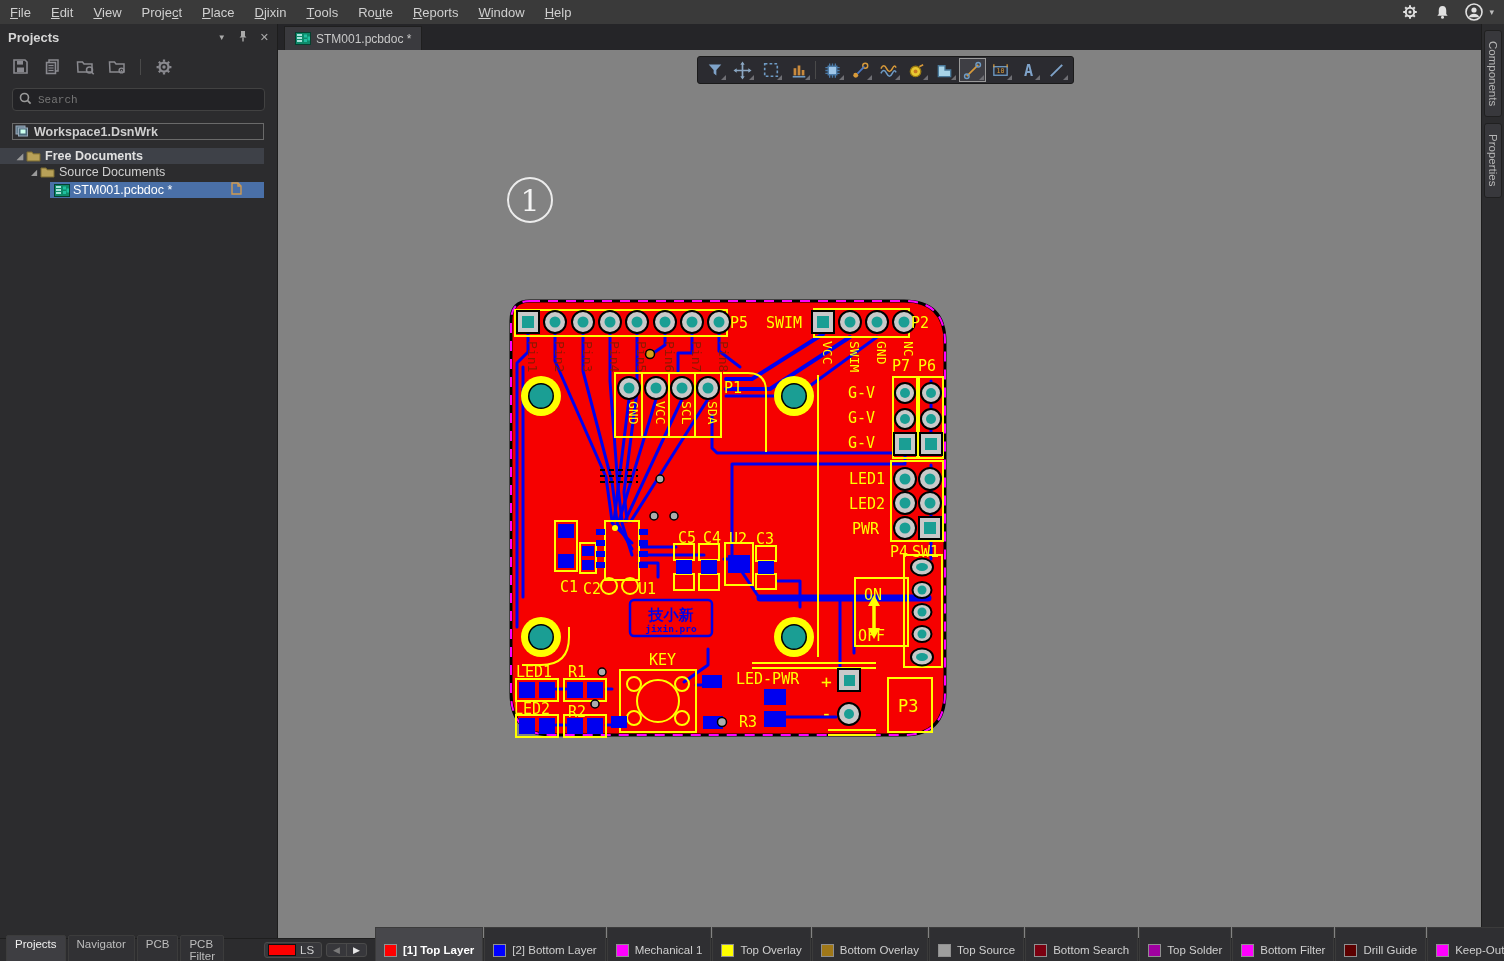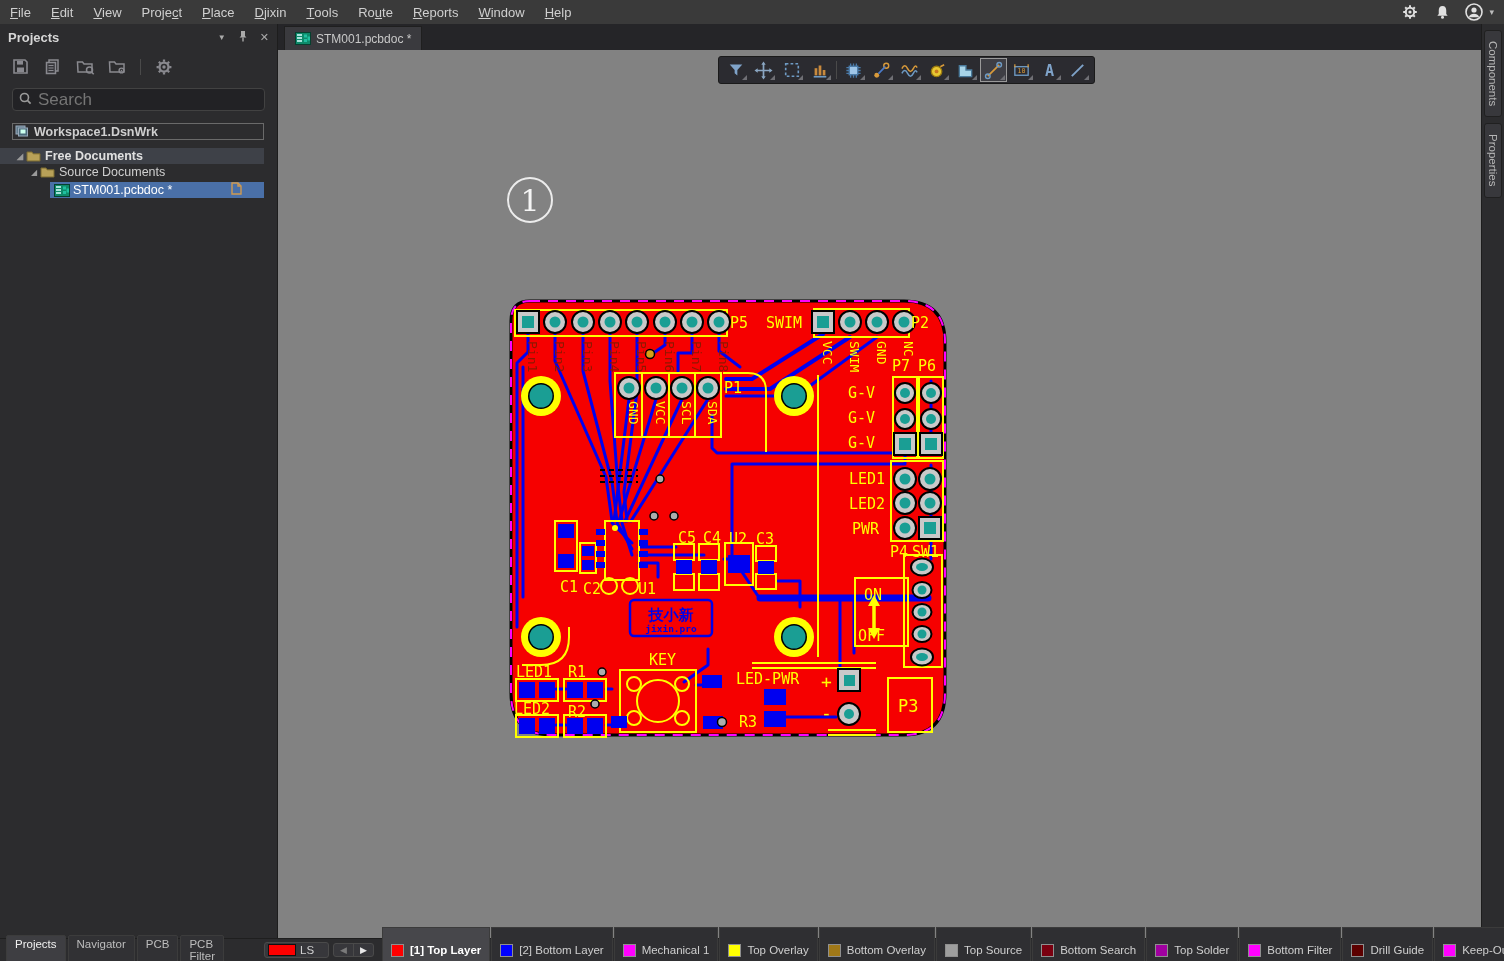--- a/index.html
+++ b/index.html
@@ -22,21 +22,21 @@
     background:#2c2c2e; border-right:1px solid #1d1d1d; z-index:20; }
   .panel-header { height:26px; display:flex; align-items:center; padding:0 8px; }
   .panel-title { color:#d6d6d6; font-size:13px; font-weight:bold; }
   .panel-header-icons { margin-left:auto; display:flex; gap:12px; color:#aaa; font-size:10px; align-items:center; }
   .panel-toolbar { height:34px; display:flex; align-items:center; gap:14px; padding:0 12px; }
   .ptool { width:18px; height:18px; opacity:.85; }
   .ptool-sep { width:1px; height:16px; background:#4a4a4a; }
   .searchbox { margin:4px 12px 10px 12px; height:23px; background:#222225;
     border:1px solid #424242; border-radius:4px; display:flex; align-items:center; padding:0 6px; }
   .searchbox input { background:transparent; border:none; outline:none; color:#9a9a9a;
-    font-size:17px; width:200px; font-family:Liberation Sans, sans-serif; }
+    font-size:11px; width:200px; font-family:Liberation Mono, monospace; }
   .tree { margin-top:12px; }
   .tree-row { height:16px; display:flex; align-items:center; font-size:12.5px; color:#cfcfcf; position:relative; }
   .tw-box { margin:0 12px 8px 12px; border:1px solid #6a6a6a; height:17px; display:flex; align-items:center; padding-left:2px; width:252px; }
   .row-free { background:#3e4148; width:264px; font-weight:bold; color:#e0e0e0; }
   .row-src { width:264px; }
   .row-doc { background:#4a70a8; width:214px; margin-left:50px; color:#fff; }
   .tree-arrow { color:#9a9a9a; font-size:8px; width:12px; text-align:center; }
   .tree-label { margin-left:4px; white-space:nowrap; }
   .ticon { width:15px; height:13px; display:inline-block; }
 
@@ -46,42 +46,42 @@
     border:1px solid #1f1f1f; border-bottom:none; display:flex; align-items:center; gap:5px; padding:0 10px; }
   .doctab span { color:#c8c8c8; font-size:12px; }
 
   
   .canvas { position:absolute; left:278px; top:50px; width:1203px; height:888px; background:#828282; overflow:hidden; }
   .annotation-circle { position:absolute; left:229px; top:127px; width:46px; height:46px;
     border:2.5px solid #ececec; border-radius:50%; display:flex; align-items:center; justify-content:center;
     color:#f5f5f5; font-family:"DejaVu Serif", serif; font-size:30px; }
 
   
-  .activebar { position:absolute; left:440px; top:6px; height:28px; background:#2b2b30;
+  .activebar { position:absolute; left:419px; top:6px; height:28px; background:#2b2b30;
     border:1px solid #1a1a1a; border-radius:3px; display:flex; align-items:center; padding:1px 3px; gap:1px; }
   .abar-slot { position:relative; width:27px; height:24px; display:flex; align-items:center; justify-content:center; border:1px solid transparent; }
   .abar-slot.selected { background:#3e3e44; border:1px solid #9a9a9a; }
   .abar-slot::after { content:""; position:absolute; right:1px; bottom:1px;
     border-left:5px solid transparent; border-bottom:5px solid #6f6f74; }
   .abar-sep { width:1px; height:18px; background:#4a4a4a; margin:0 2px; }
 
   
   .rightstrip { position:absolute; left:1481px; top:24px; width:23px; height:914px; background:#2c2c2e;
     border-left:1px solid #1d1d1d; z-index:20; display:flex; flex-direction:column; align-items:center; padding-top:6px; gap:6px; }
   .vtab { writing-mode:vertical-rl; background:#38383c; border:1px solid #202020; border-radius:3px;
     color:#b5b5b5; font-size:11.5px; padding:10px 2px; }
 
   
   .statusbar { position:absolute; left:0; top:938px; width:1504px; height:23px; background:#2c2c2e;
     border-top:1px solid #1f1f1f; display:flex; align-items:center; z-index:30; font-size:11.5px; }
   .pane-tabs { display:flex; gap:2px; margin-left:6px; }
   .pane-tab { border:1px solid #3c3c3c; background:#313134; color:#bdbdbd; padding:2px 8px; border-radius:2px 2px 0 0; }
   .pane-tab.active { background:#3e3e42; color:#f0f0f0; }
   .ls-btn { margin-left:40px; display:flex; align-items:center; gap:4px; border:1px solid #4a4a4a;
-    background:#37373b; border-radius:3px; padding:1px 14px 1px 3px; color:#d0d0d0; }
+    background:#37373b; border-radius:3px; padding:1px 7px 1px 3px; color:#d0d0d0; }
   .ls-swatch { width:28px; height:12px; border:1px solid #111; }
   .arrow-btns { display:flex; border:1px solid #4a4a4a; background:#37373b; border-radius:3px; margin-left:4px; }
   .arrow-btns span { padding:1px 6px; font-size:9px; }
   .layer-tabs { display:flex; margin-left:8px; gap:1px; }
   .layer-tab { display:flex; align-items:center; gap:6px; padding:16px 8px; border:1px solid #3b3b3b;
     background:#2f2f32; color:#cfcfcf; white-space:nowrap; }
   .layer-tab.active { background:#47474b; color:#ffffff; font-weight:bold; }
   .swatch { width:13px; height:13px; border:1px solid #8f8f8f; display:inline-block; }
 
   svg text { font-family:"DejaVu Sans Mono", monospace; }

